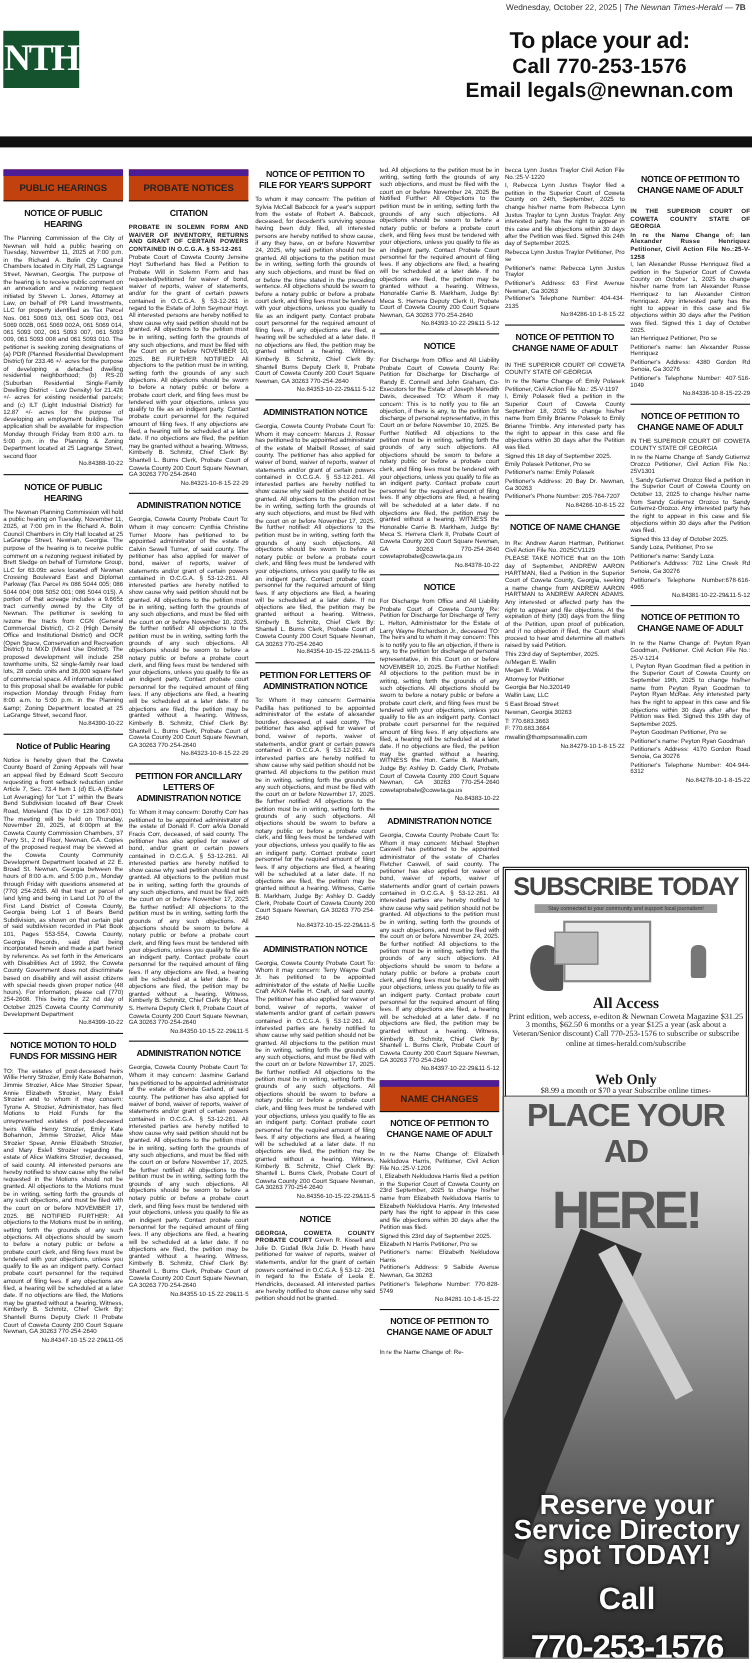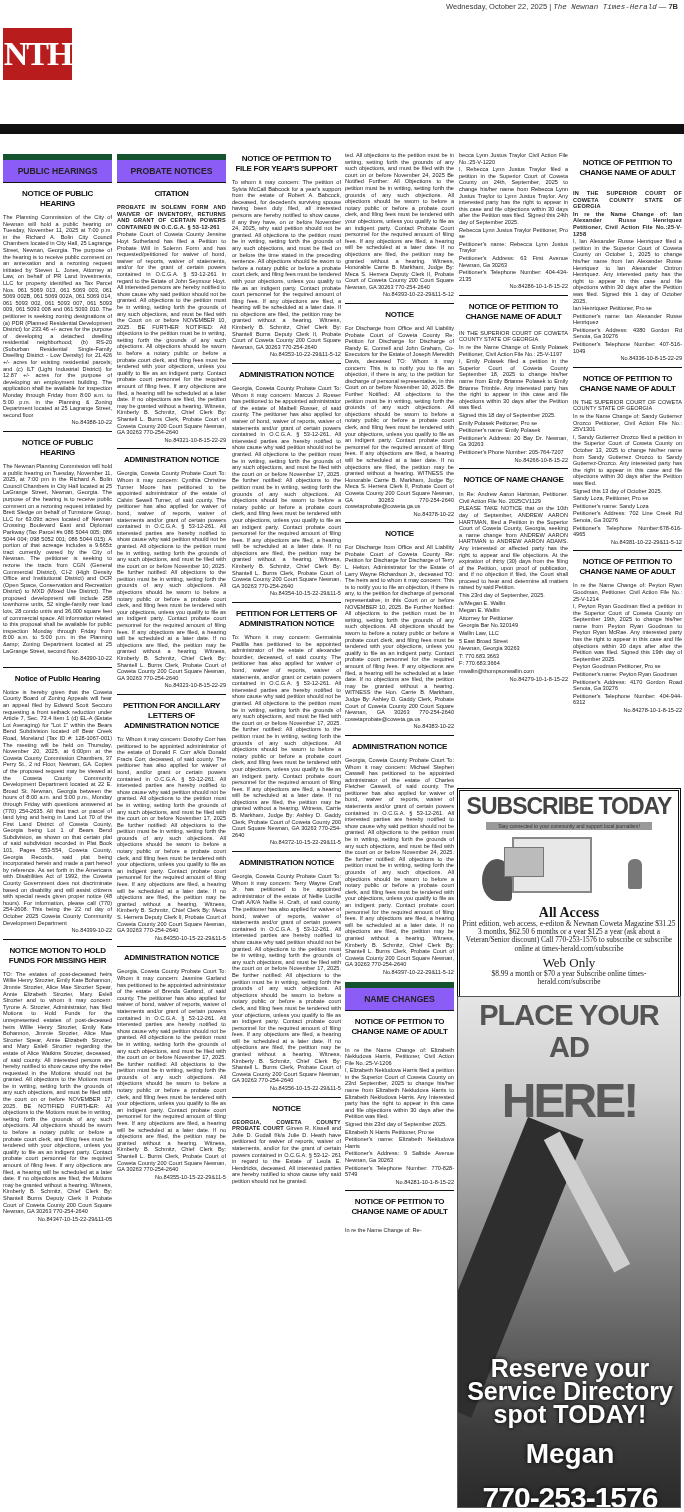--- a/index.html
+++ b/index.html
@@ -1,67 +1,72 @@
 <!DOCTYPE html>
 <html><head>
 <meta charset="utf-8">
 <style>
 *{box-sizing:border-box;margin:0;padding:0}
 html,body{width:684px;height:1512px;background:#fff;overflow:hidden}
 body{font-family:"Liberation Sans",sans-serif;color:#1a1a1a;position:relative}
 .topline{position:absolute;top:2px;right:6px;font-size:7.5px;color:#333;white-space:nowrap}
-.topline .pub{font-family:Liberation Mono, monospace;font-style:italic}
+.topline .pub{font-family:Liberation Sans, sans-serif;font-style:italic}
 .topline .pg{font-weight:bold}
 .masthead{position:absolute;top:12px;left:0;width:684px;height:100px}
-.nth{position:absolute;left:3px;top:16px;width:69px;height:52px;background:#b91c1c;color:#fff;font-family:"Liberation Serif",serif;font-size:34px;font-weight:bold;text-align:center;line-height:52px;letter-spacing:-2px}
+.nth{position:absolute;left:3px;top:16px;width:69px;height:52px;background:#14532d;color:#fff;font-family:"Liberation Serif",serif;font-size:34px;font-weight:bold;text-align:center;line-height:52px;letter-spacing:-2px}
 .legals{position:absolute;left:80px;top:0;font-family:"Liberation Serif",serif;font-weight:bold;font-size:92px;line-height:92px;letter-spacing:-4px;color:#111}
 .adcall{position:absolute;left:410px;top:14px;width:270px;text-align:center;font-weight:bold;color:#111}
 .adcall .l1{font-size:21px;letter-spacing:-0.5px;line-height:24px}
 .adcall .l2{font-size:19px;line-height:22px}
 .bar{position:absolute;top:124px;left:0;width:684px;height:10px;background:#111}
 .cols{position:absolute;top:148px;left:3px;width:678px;height:1364px}
 .col{position:absolute;top:0;width:109px;height:1364px;overflow:hidden;font-size:5.6px;line-height:6.6px;text-align:justify}
 .c1{left:0}.c2{left:114px}.c3{left:229px}.c4{left:342px}.c5{left:456px}.c6{left:570px}
-.section{background:#8b5cf6;border-top:6px solid #14532d;border-bottom:1.5px solid #111;text-align:center;font-weight:bold;font-size:8.6px;line-height:22px;color:#222;margin:6px 0 6px}
+.section{background:#c2410c;border-top:6px solid #4c1d95;border-bottom:1.5px solid #111;text-align:center;font-weight:bold;font-size:8.6px;line-height:22px;color:#222;margin:6px 0 6px}
 .ntitle{text-align:center;font-weight:900;font-size:8px;line-height:10px;margin:6px 2px 5px;letter-spacing:-0.3px;color:#111}
 .nrule{border-top:1.2px solid #111;margin-top:5px}
 .lead{font-weight:bold;letter-spacing:0.2px}
 .p{margin-bottom:1px}
 .ref{text-align:right;margin:1px 0 2px}
 .sub{position:absolute;left:457px;top:788px;width:224px;height:262px;border:3px double #111;padding:2px;text-align:center}
 .sub .h{font-family:"Liberation Sans",sans-serif;font-weight:bold;font-size:23px;letter-spacing:-1px;color:#444;line-height:26px}
 .sub .tag{background:#9a9a9a;color:#333;font-size:5px;margin:3px 24px;line-height:8px}
 .sub .art{position:relative;height:70px;margin:2px 20px}
 .sub .art .screen{position:absolute;left:30px;top:4px;width:80px;height:56px;border:2px solid #888;background:#e8e8e8}
 .sub .art .panel{position:absolute;left:22px;top:14px;width:40px;height:30px;background:#bbb;border:1px solid #777}
 .sub .art .leaf{position:absolute;left:0;top:26px;width:30px;height:42px;background:#555;border-radius:50% 50% 10% 50%}
 .sub .art .person{position:absolute;right:14px;top:26px;width:14px;height:30px;background:#777;border-radius:6px 6px 2px 2px}
 .sub .aa{font-family:"Liberation Serif",serif;font-weight:bold;font-size:14px;line-height:15px}
 .sub .txt{font-family:"Liberation Serif",serif;font-size:7.4px;line-height:8.2px}
-.sub .wo{font-family:"Liberation Serif",serif;font-weight:normal;font-size:13px;line-height:15px;margin-top:2px}
+.sub .wo{font-family:"Liberation Serif",serif;font-weight:bold;font-size:13px;line-height:15px;margin-top:20px}
 .place{position:absolute;left:457px;top:996px;width:224px;height:512px;background:linear-gradient(180deg,#e5e5e5 0%,#cfcfcf 18%,#9c9c9c 40%,#6c6c6c 62%,#3c3c3c 85%,#2a2a2a 100%);overflow:hidden;border:1px solid #555}
 .place .pya{text-align:center;font-weight:bold;font-size:29px;line-height:32px;color:#555;letter-spacing:-1px;margin-top:2px}
 .place .here{text-align:center;font-weight:bold;font-size:48px;line-height:76px;color:#5a5a5a;letter-spacing:-3px}
 .place .arm{position:absolute;left:70px;top:120px;width:60px;height:300px;background:#2e2e2e;transform:rotate(22deg);transform-origin:top left}
 .place .arm2{position:absolute;left:120px;top:130px;width:18px;height:150px;background:#d0d0d0;transform:rotate(-28deg)}
 .place .resv{position:absolute;left:0;top:360px;width:224px;text-align:center;color:#fff;font-weight:bold;font-size:25px;line-height:23px;text-shadow:0 0 4px #000}
 .place .call{position:absolute;left:0;top:442px;width:224px;text-align:center;color:#fff;font-weight:bold;font-size:28px;line-height:30px;text-shadow:0 0 4px #000}
 .place .num{position:absolute;left:0;top:484px;width:224px;text-align:center;color:#fff;font-weight:bold;font-size:30px;line-height:34px;letter-spacing:-1px;text-shadow:0 0 4px #000}
 </style>
 </head>
 <body>
 
 <div class="topline">
   <span>Wednesday, October 22, 2025</span> |
   <span class="pub">The Newnan Times-Herald</span> —
   <span class="pg">7B</span>
 </div>
 
 <div class="masthead">
   <div class="nth">NTH</div>
+  <div class="adcall">
+    <div class="l1">To place your ad:</div>
+    <div class="l2">Call 770-253-1576</div>
+    <div class="l2">Email legals@newnan.com</div>
+  </div>
 </div>
 <div class="bar"></div>
 
 <div class="cols">
 
   <div class="col c1">
     <div class="section">PUBLIC HEARINGS</div>
     <div class="ntitle">NOTICE OF PUBLIC HEARING</div>
     <div class="p">The Planning Commission of the City of Newnan will hold a public hearing on Tuesday, November 11, 2025 at 7:00 p.m. in the Richard A. Bolin City Council Chambers located in City Hall, 25 Lagrange Street, Newnan, Georgia. The purpose of the hearing is to receive public comment on an annexation and a rezoning request initiated by Steven L. Jones, Attorney at Law, on behalf of PR Land Investments, LLC for property identified as Tax Parcel Nos. 061 5069 013, 061 5069 003, 061 5069 002B, 061 5069 002A, 061 5069 014, 061 5093 002, 061 5093 007, 061 5093 009, 061 5093 008 and 061 5093 010. The petitioner is seeking zoning designations of (a) PDR (Planned Residential Development District) for 233.46 +/- acres for the purpose of developing a detached dwelling residential neighborhood; (b) RS-20 (Suburban Residential Single-Family Dwelling District - Low Density) for 21.426 +/- acres for existing residential parcels; and (c) ILT (Light Industrial District) for 12.87 +/- acres for the purpose of developing an employment building. The application shall be available for inspection Monday through Friday from 8:00 a.m. to 5:00 p.m. in the Planning &amp; Zoning Department located at 25 Lagrange Street, second floor</div>
     <div class="ref">No.84388-10-22</div>
@@ -234,15 +239,15 @@
   <div class="wo">Web Only</div>
   <div class="txt">$8.99 a month or $70 a year Subscribe online times-herald.com/subscribe</div>
 </div>
 
 <div class="place">
   <div class="pya">PLACE YOUR AD</div>
   <div class="here">HERE!</div>
   <div class="arm"></div>
   <div class="arm2"></div>
   <div class="resv">Reserve your Service Directory spot TODAY!</div>
-  <div class="call">Megan</div>
+  <div class="call">Call</div>
   <div class="num">770-253-1576</div>
 </div>
 
 </body></html>

